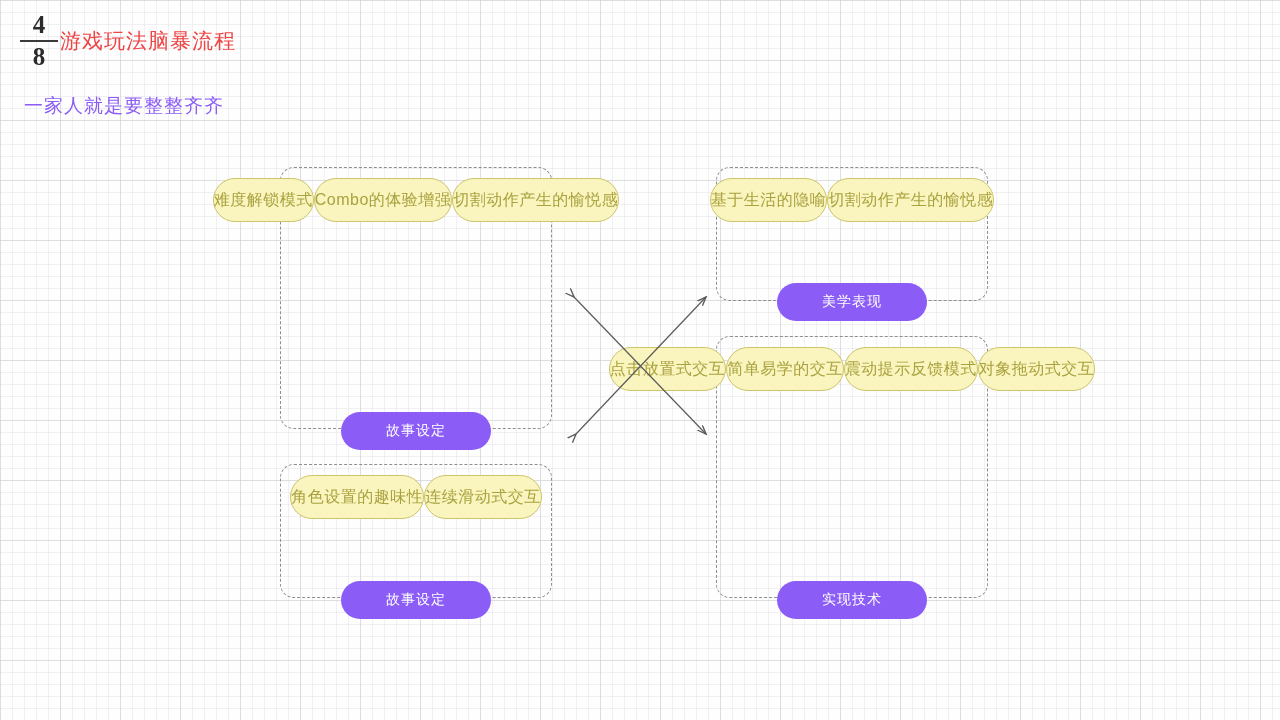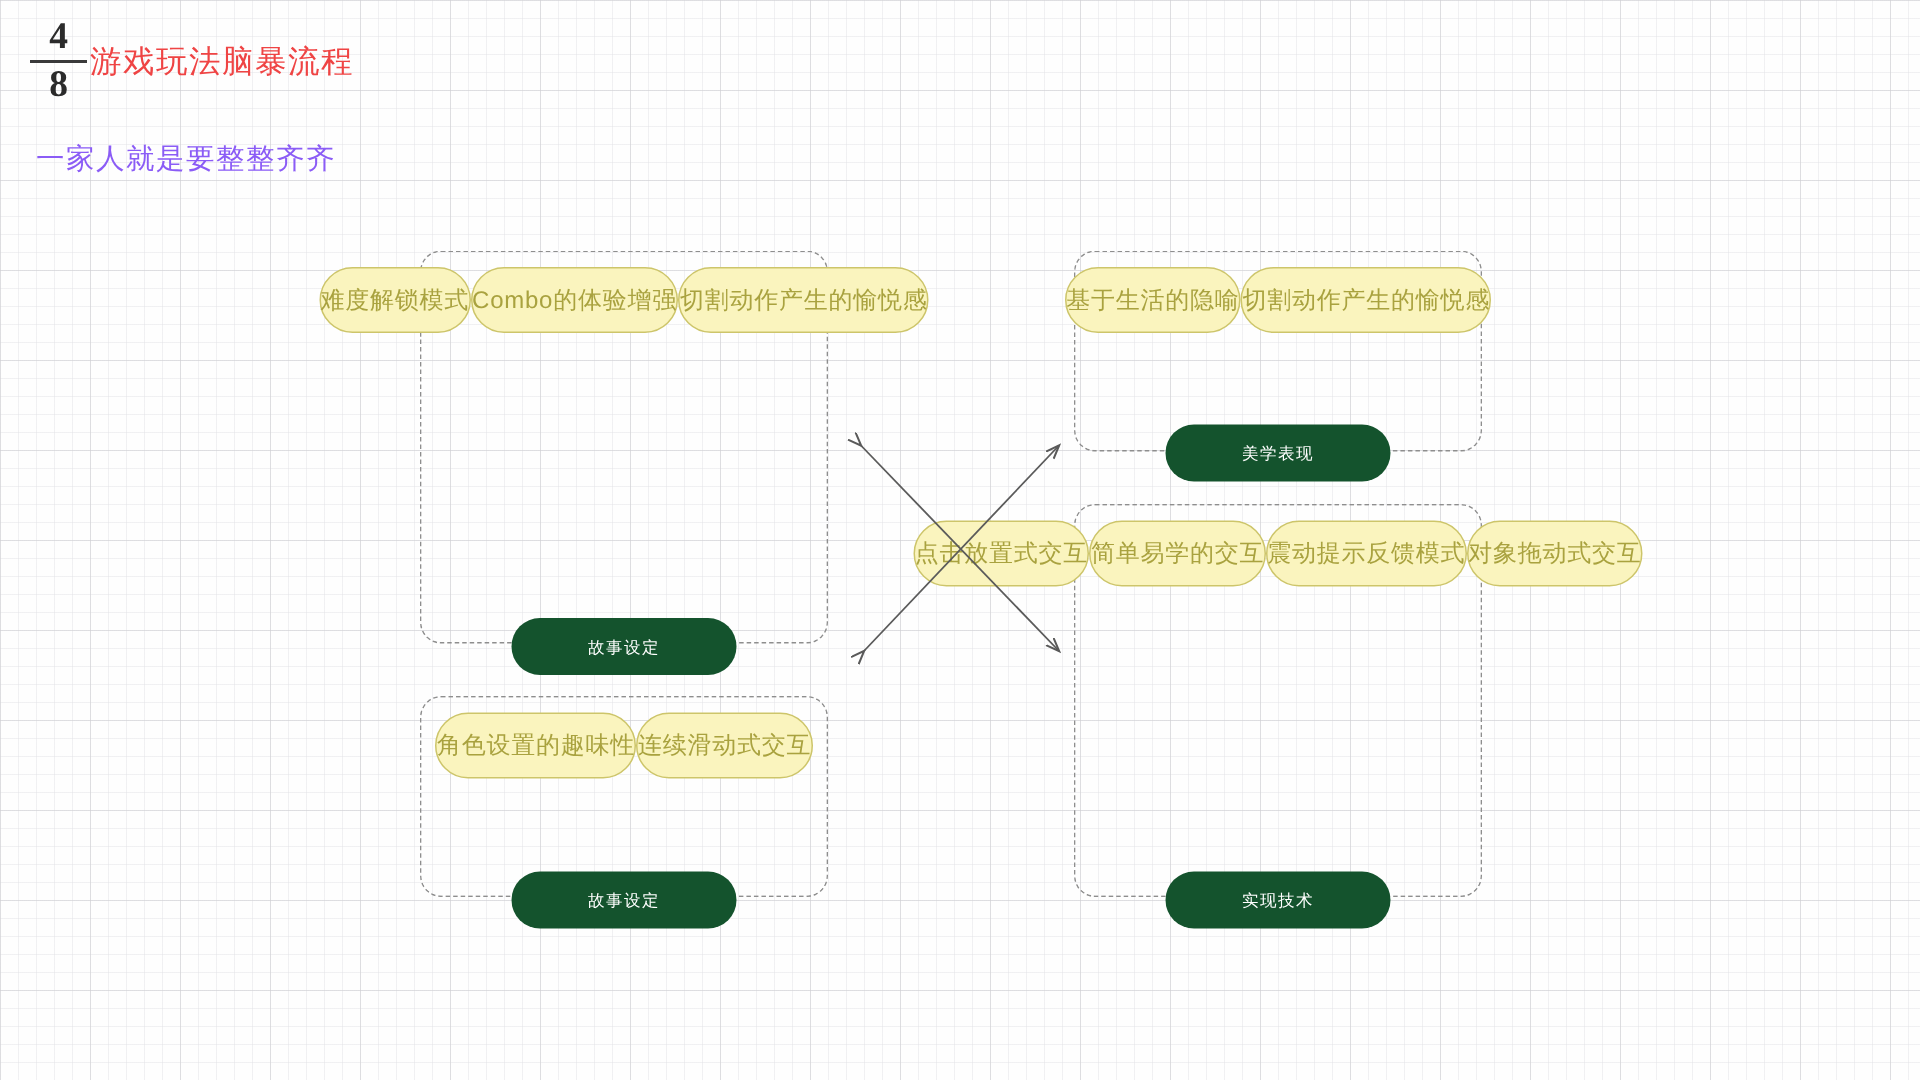--- a/index.html
+++ b/index.html
@@ -82,24 +82,24 @@
     margin-bottom:20px;
   }
   .node:last-child{margin-bottom:0;font-family:Liberation Serif, serif;}
 
   .grp-label{
     position:absolute;
     height:38px;
     min-width:144px;
     padding:4px 26px;
     box-sizing:border-box;
-    background:#14532d;
+    background:#8b5cf6;
     border-radius:19px;
     color:#ffffff;
-    font-size:11px;
+    font-size:14px;
     letter-spacing:1px;
     display:flex;align-items:center;justify-content:center;
     white-space:nowrap;
     z-index:5;
   }
 
   
   #connectors{position:absolute;left:0;top:0;width:1280px;height:720px;pointer-events:none;}
 </style>
 </head>

